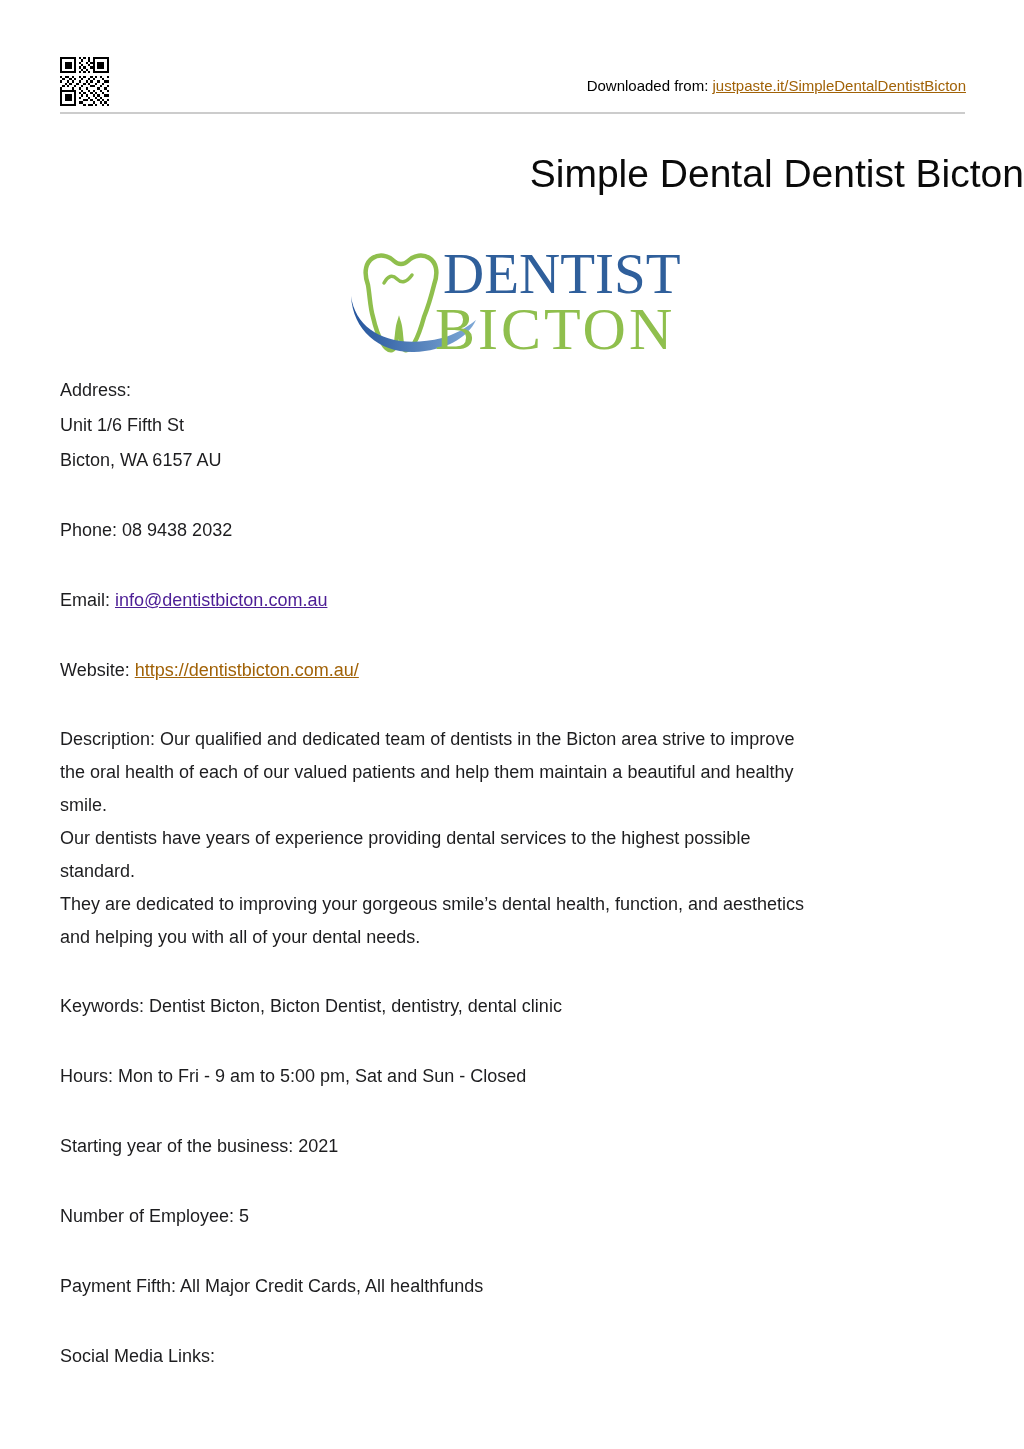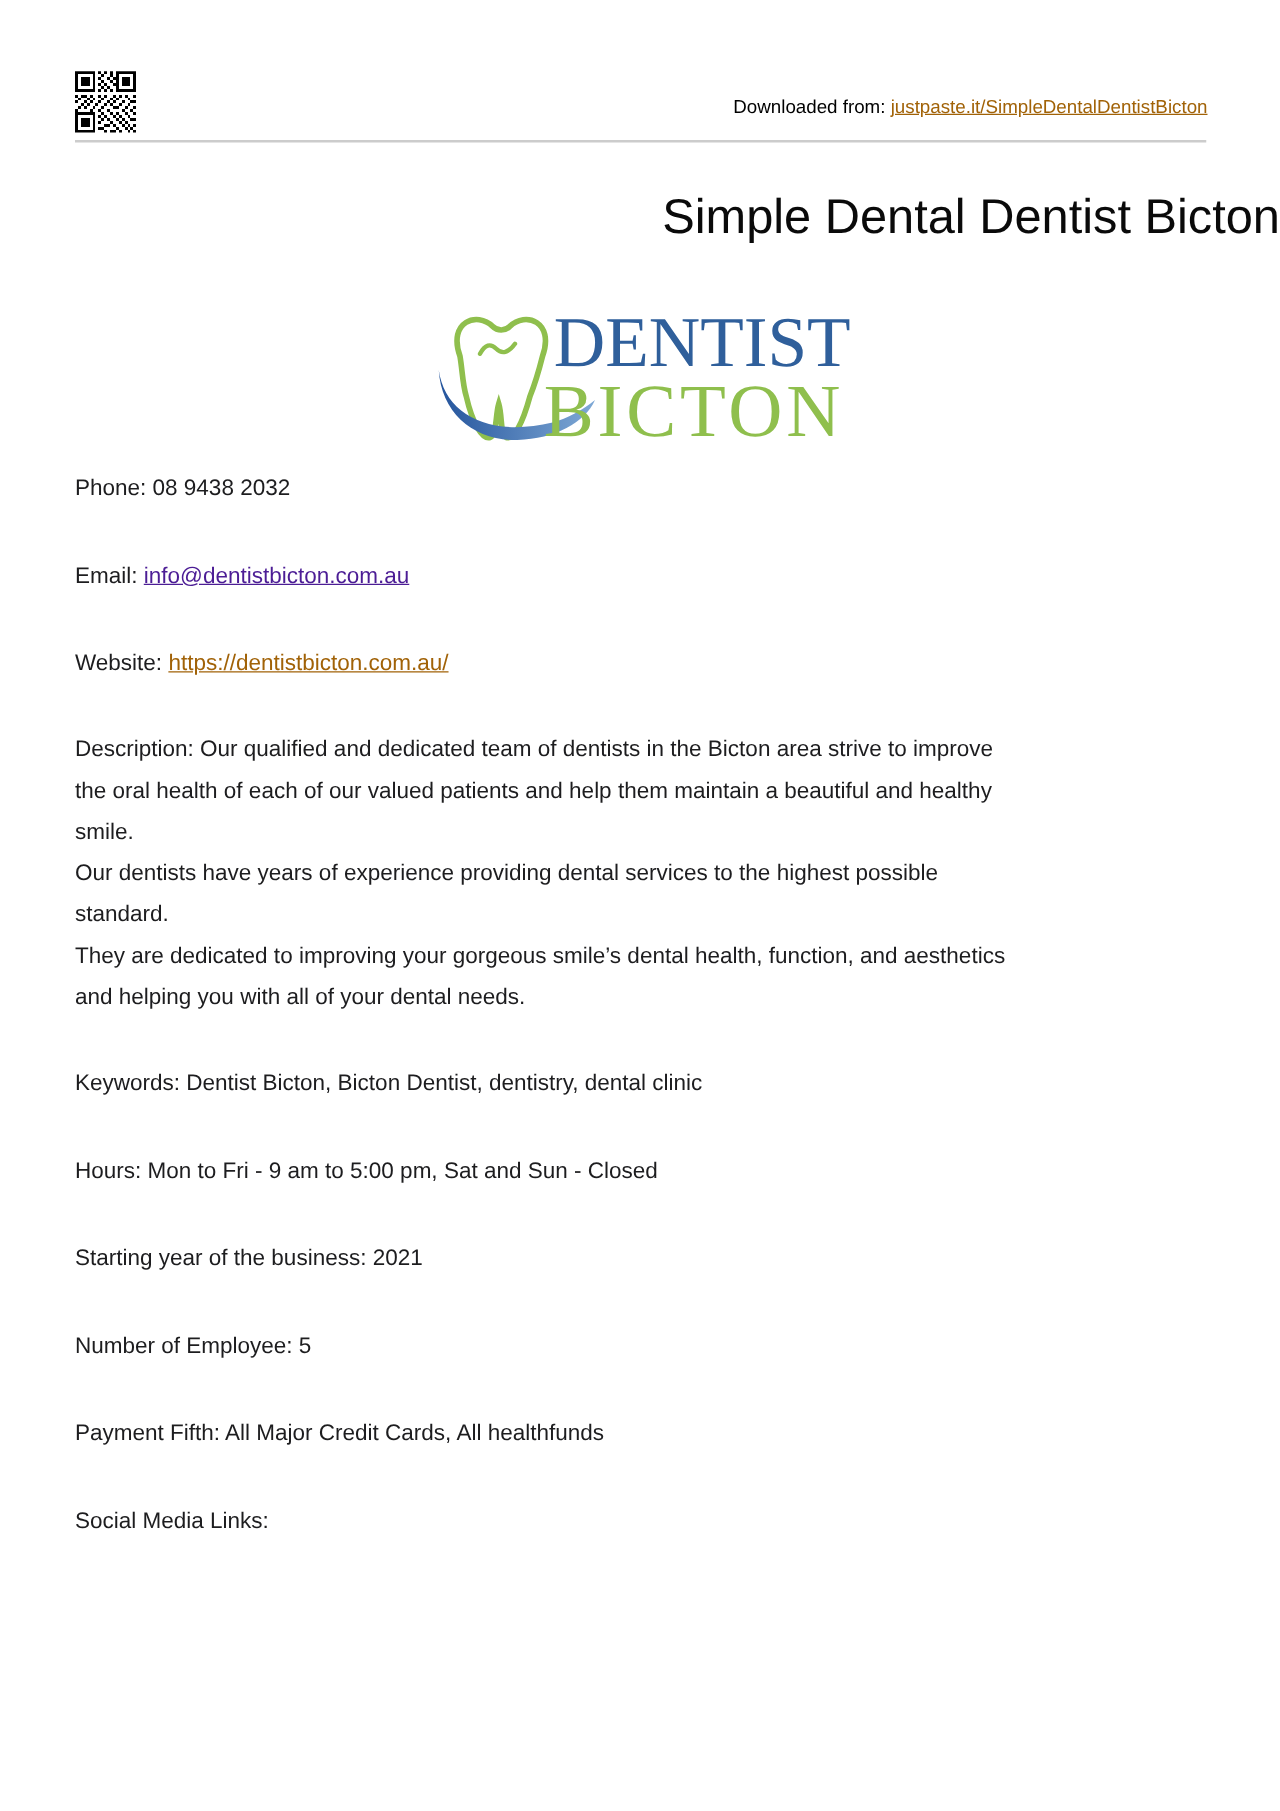--- a/index.html
+++ b/index.html
@@ -61,20 +61,25 @@
         <path d="M40 35 q6 -11 13 -4 q7 7 15 -4" fill="none" stroke="#8fbf4d" stroke-width="3.5" stroke-linecap="round"></path>
       </g>
       <path d="M7 48 C12 84, 48 102, 98 90 C110 87, 122 80, 132 72 C124 90, 100 103, 70 104 C36 105, 9 83, 7 48 Z" fill="url(#swooshGrad)"></path>
       <text class="logo-top" x="99" y="45">DENTIST</text>
       <text class="logo-bottom" x="91" y="101">BICTON</text>
     </svg>
   </div>
 
   <div class="content">
 
+    <div class="block">
+      <div>Address:</div>
+      <div>Unit 1/6 Fifth St</div>
+      <div>Bicton, WA 6157 AU</div>
+    </div>
 
     <div class="block">Phone: 08 9438 2032</div>
 
     <div class="block"><span>Email: </span><a class="link-purple" href="#">info@dentistbicton.com.au</a></div>
 
     <div class="block"><span>Website: </span><a class="link-blue" href="#">https://dentistbicton.com.au/</a></div>
 
     <div class="block desc">
       <div class="desc-line">Description: Our qualified and dedicated team of dentists in the Bicton area strive to improve</div>
       <div class="desc-line">the oral health of each of our valued patients and help them maintain a beautiful and healthy</div>

